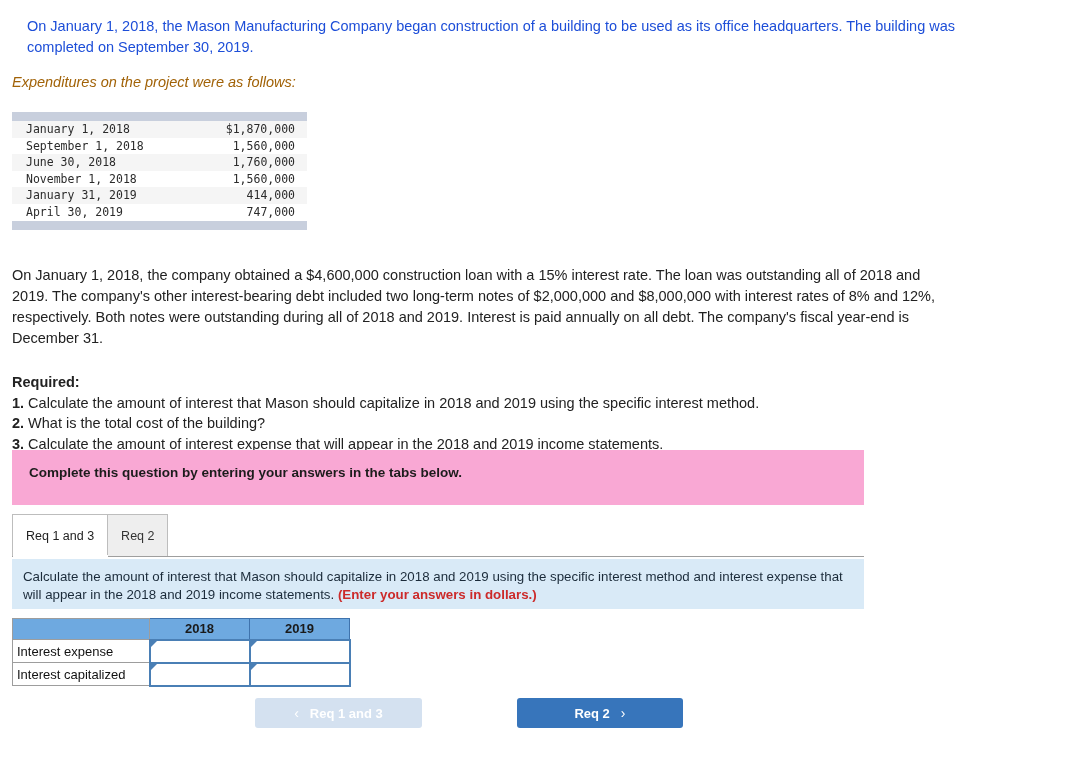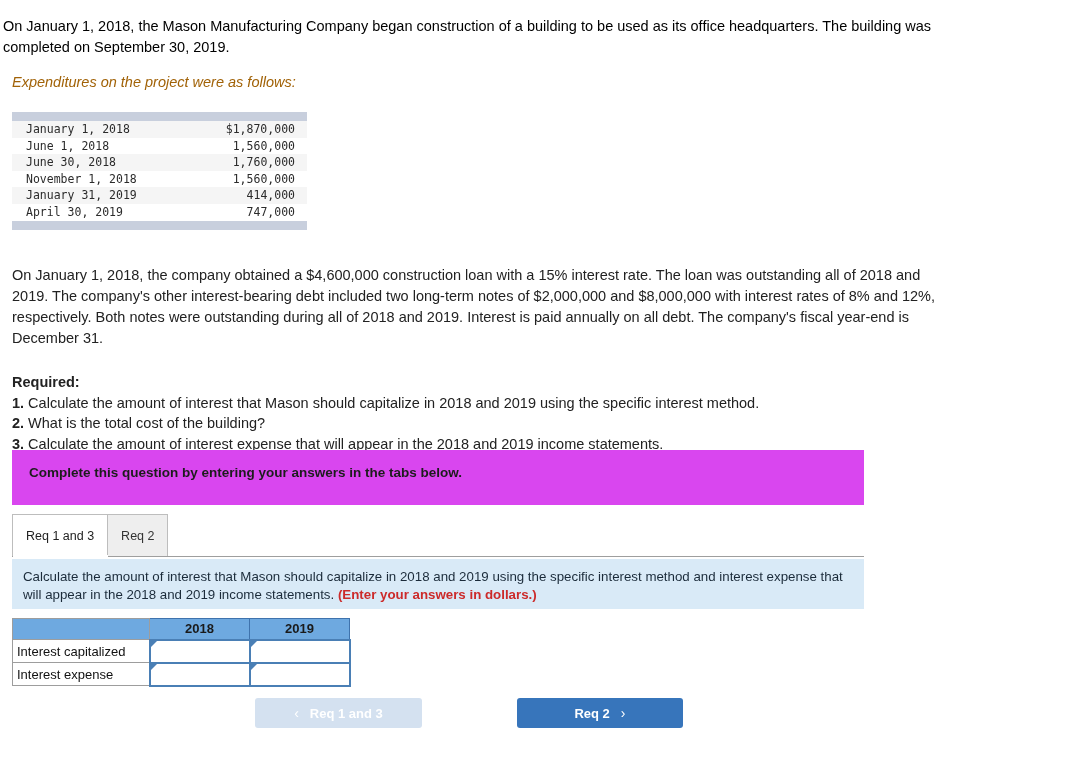--- a/index.html
+++ b/index.html
@@ -13,26 +13,26 @@
     height: 764px;
     font-family: "Liberation Sans", sans-serif;
     color: #1a1a1a;
     position: relative;
     overflow: hidden;
   }
 
   
   .intro {
     position: absolute;
-    left: 3px;
+    left: 27px;
     top: 16px;
     width: 935px;
     font-size: 14.5px;
     line-height: 21px;
-    color: #000000;
+    color: #1d4ed8;
   }
   .intro-2 {
     position: absolute;
     left: 12px;
     top: 72px;
     width: 935px;
     font-size: 14.5px;
     line-height: 21px;
     color: #a16207;
     font-style: italic;
@@ -93,21 +93,21 @@
   .required .hdr { font-weight: bold; }
   .required .num { font-weight: bold; }
 
   
   .banner {
     position: absolute;
     left: 12px;
     top: 450px;
     width: 852px;
     height: 55px;
-    background: #d946ef;
+    background: #f9a8d4;
   }
   .banner-text {
     position: absolute;
     left: 17px;
     top: 15px;
     font-size: 13.5px;
     font-weight: bold;
     color: #1c1c1c;
   }
 
@@ -286,21 +286,21 @@
 
 <div class="exp-wrap">
   <div class="exp-bar"></div>
   <table class="exp-table">
     <tbody id="exp-body">
         <tr>
           <td class="exp-date">January 1, 2018</td>
           <td class="exp-amt">$1,870,000</td>
         </tr>
         <tr>
-          <td class="exp-date">June 1, 2018</td>
+          <td class="exp-date">September 1, 2018</td>
           <td class="exp-amt">1,560,000</td>
         </tr>
         <tr>
           <td class="exp-date">June 30, 2018</td>
           <td class="exp-amt">1,760,000</td>
         </tr>
         <tr>
           <td class="exp-date">November 1, 2018</td>
           <td class="exp-amt">1,560,000</td>
         </tr>
@@ -353,26 +353,26 @@
 <table class="ans-table">
   <thead>
     <tr id="ans-head-row">
         <th class="ans-head-blank"></th>
         <th class="ans-head">2018</th>
         <th class="ans-head">2019</th>
       </tr>
   </thead>
   <tbody id="ans-body">
       <tr>
-        <td class="ans-label">Interest capitalized</td>
+        <td class="ans-label">Interest expense</td>
         <td class="ans-input"><span class="tri"></span><input type="text" value="" style=""></td>
         <td class="ans-input"><span class="tri"></span><input type="text" value="" style=""></td>
       </tr>
       <tr>
-        <td class="ans-label">Interest expense</td>
+        <td class="ans-label">Interest capitalized</td>
         <td class="ans-input"><span class="tri"></span><input type="text" value="" style=""></td>
         <td class="ans-input"><span class="tri"></span><input type="text" value="" style=""></td>
       </tr>
     </tbody>
 </table>
 
 <div class="nav">
   <button class="btn btn-prev">
     <span class="chev">‹</span>
     <span>Req 1 and 3</span>

